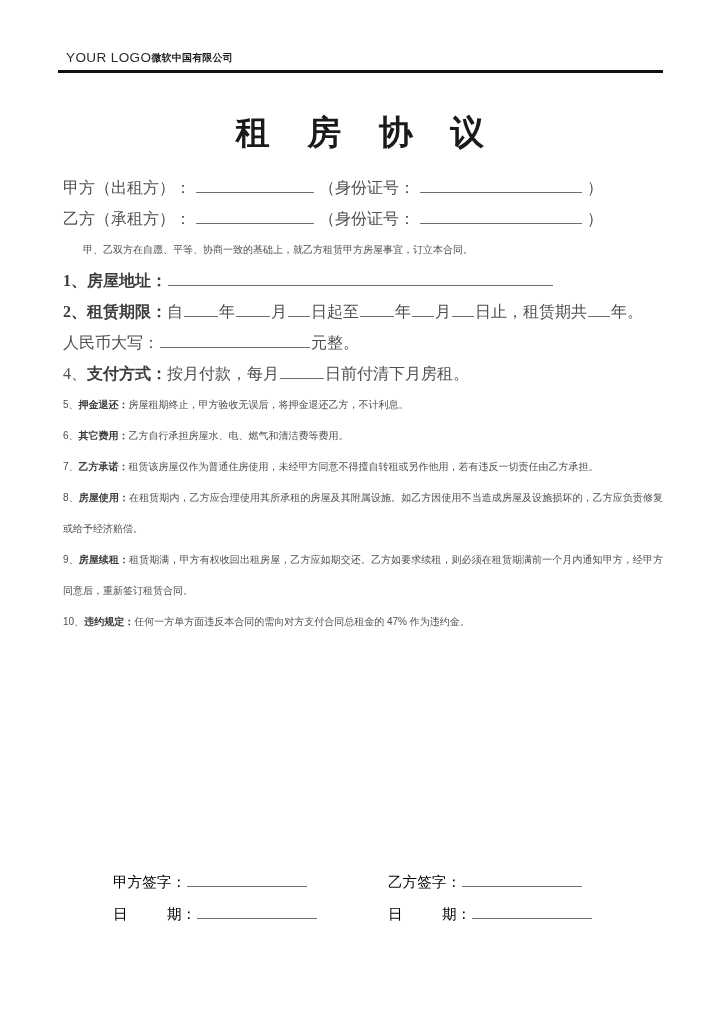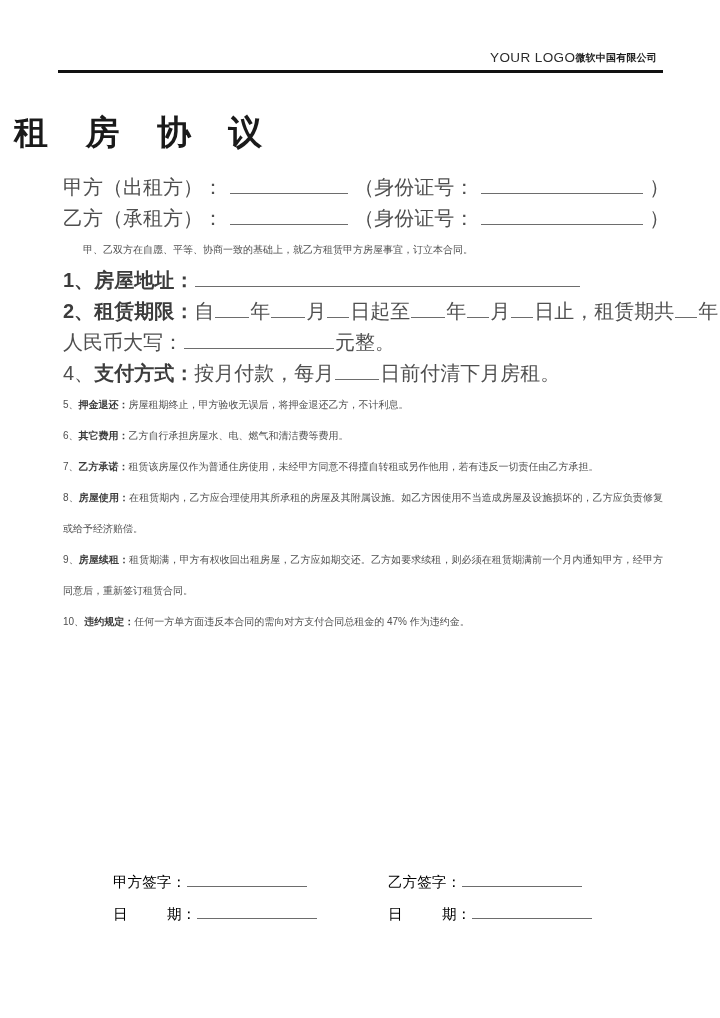--- a/index.html
+++ b/index.html
@@ -30,21 +30,21 @@
   .doc-header {
     position: absolute;
     left: 58px;
     top: 50px;
     width: 605px;
     box-sizing: border-box;
   }
   .doc-header-row {
     display: flex;
     align-items: flex-end;
-    justify-content: flex-end;
+    justify-content: flex-start;
     padding: 0 6px 5px 8px;
   }
   .logo-text {
     font-family: "Liberation Sans", sans-serif;
     font-size: 13.5px;
     letter-spacing: 0.4px;
     color: #2b2b2b;
     white-space: nowrap;
   }
   .header-company {
@@ -60,20 +60,21 @@
     background: #111111;
     width: 100%;
   }
 
   
   .doc-title {
     position: absolute;
     left: 0;
     top: 110px;
     width: 720px;
+    text-align: center;
     font-size: 34px;
     font-weight: 700;
     color: #1a1a1a;
     letter-spacing: 14px;
     text-indent: 14px;
     font-family: "Liberation Sans", "DejaVu Sans", sans-serif;
   }
 
   
   .doc-body {
@@ -81,21 +82,22 @@
     left: 63px;
     top: 172px;
     width: 600px;
     font-size: 14.6px;
     line-height: 31px;
     color: #4f4f4f;
   }
 
   .line {
     white-space: nowrap;
-    font-size: 20px;
+    font-size: 16px;
+    font-family: Liberation Serif, serif;
   }
   .para {
     font-size: 10px;
     line-height: 31px;
     text-align: justify;
     text-justify: inter-ideograph;
   }
   .para.indent { text-indent: 2em; }
 
   b, .bold { font-weight: 700; color: #3c3c3c; }

